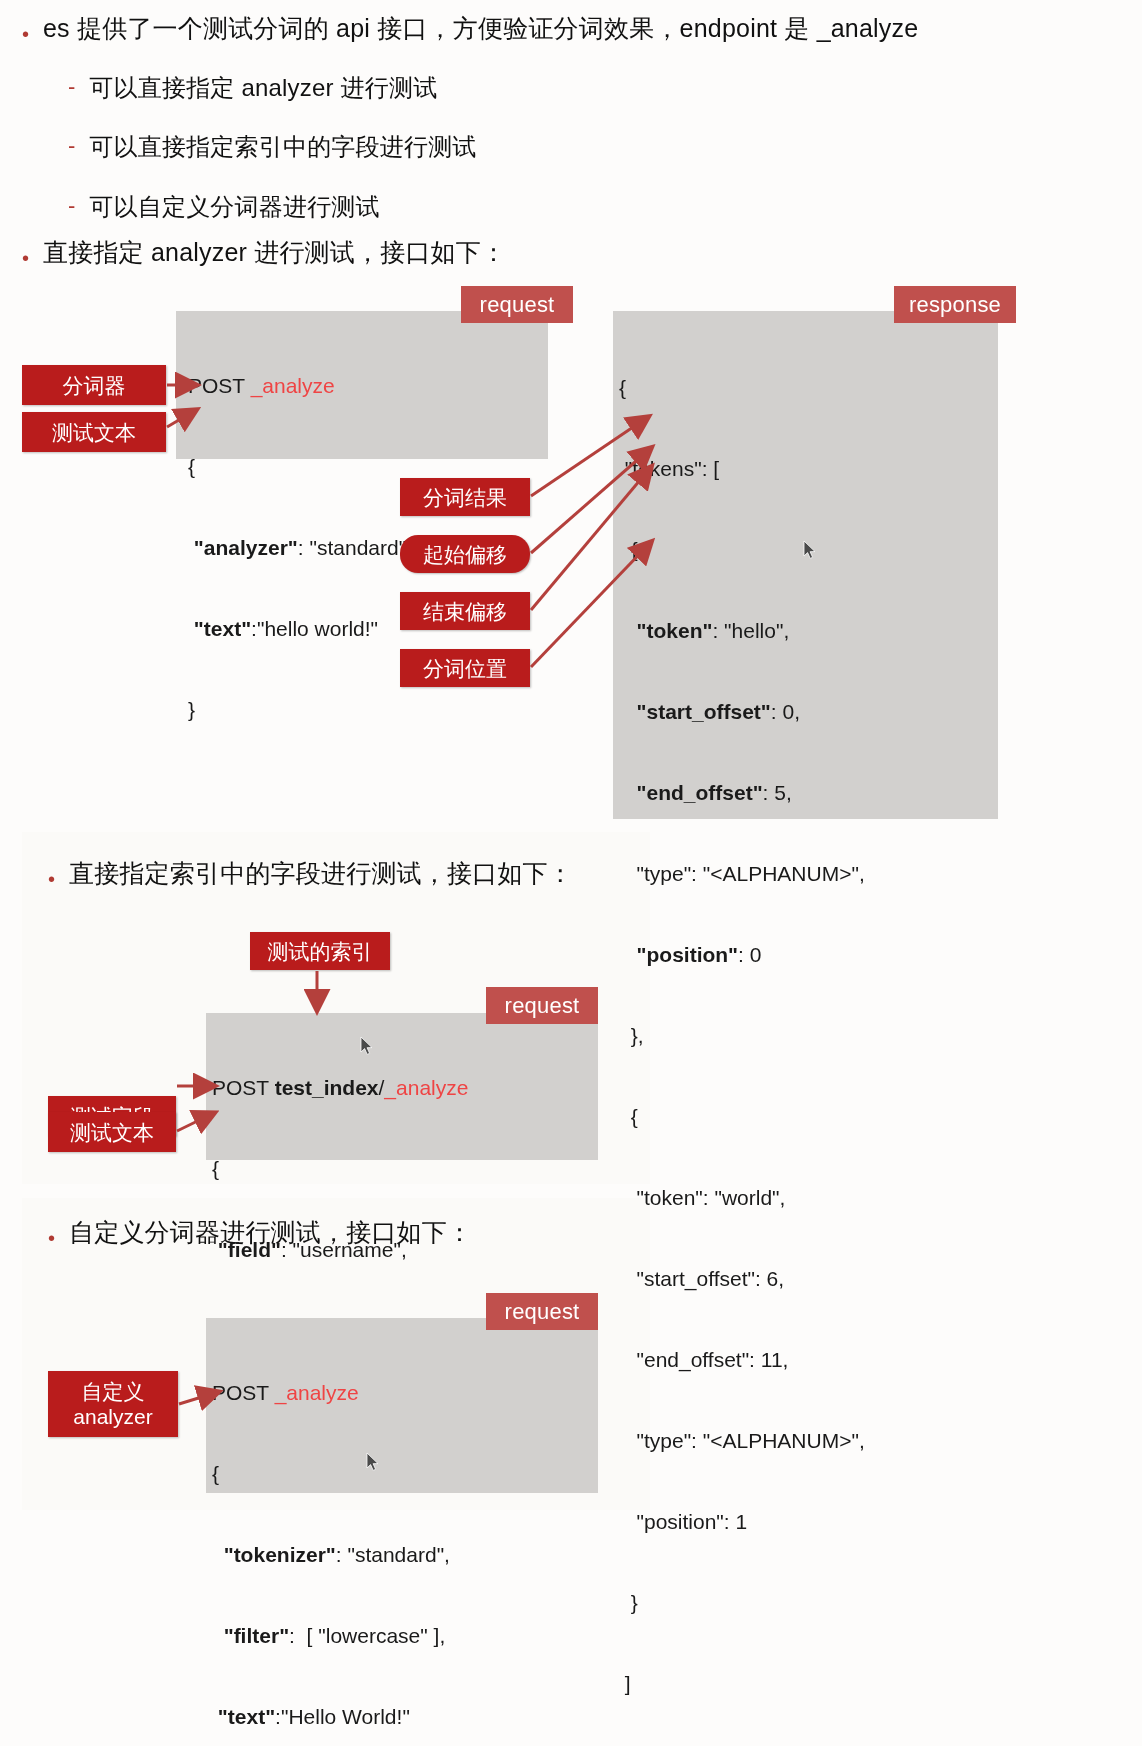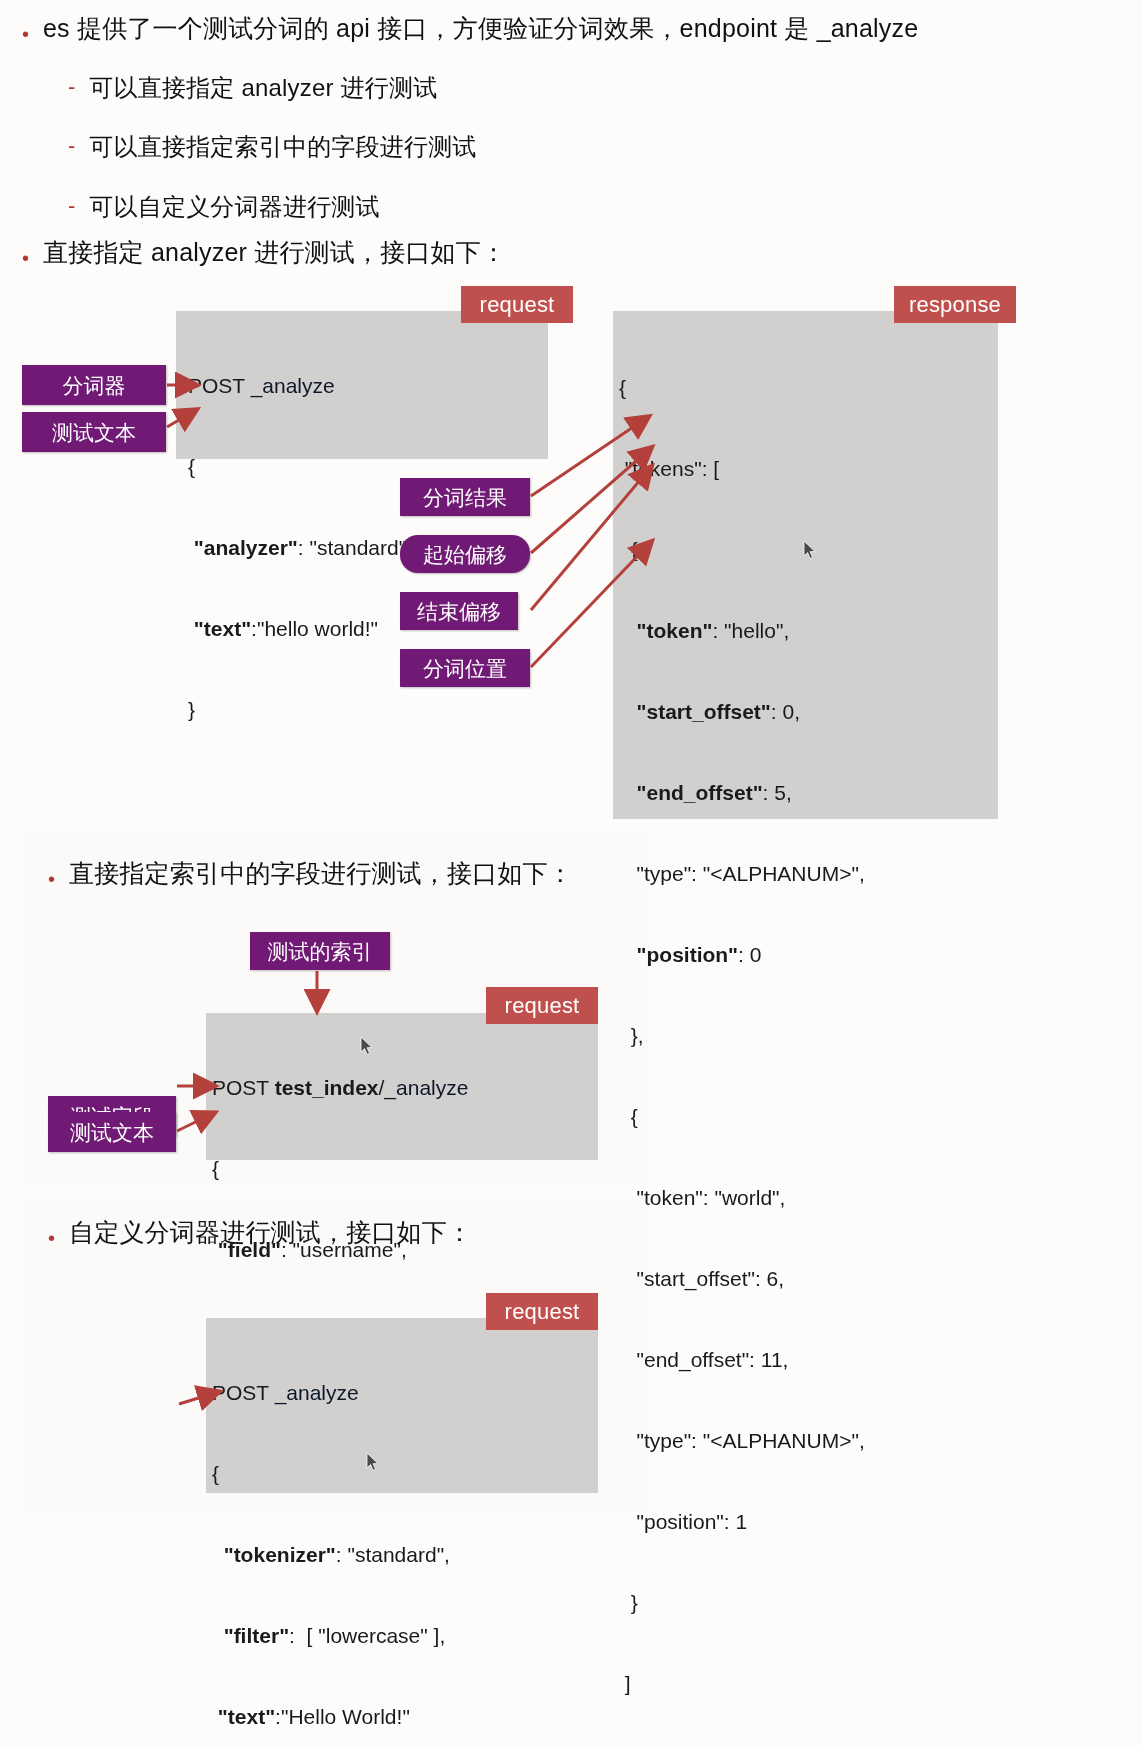--- a/index.html
+++ b/index.html
@@ -51,38 +51,38 @@
   }
   .code {
     position:absolute;
     font-family:"Liberation Sans","DejaVu Sans",sans-serif;
     font-size:21px;
     line-height:27px;
     color:#1a1a1a;
     white-space:pre;
   }
   .code b { font-weight:700; }
-  .accent { color:#0f172a; }
+  .accent { color:#ef4444; }
 
   
   .tag {
     position:absolute;
     background:#c0504d;
     color:#fff;
     font-size:22px;
     display:flex;
     align-items:center;
     justify-content:center;
     letter-spacing:.2px;
   }
 
   
   .label {
     position:absolute;
-    background:#701a75;
+    background:#b91c1c;
     color:#fff;
     font-size:21px;
     display:flex;
     align-items:center;
     justify-content:center;
     text-align:center;
     line-height:25px;
     box-shadow:1px 1px 2px rgba(0,0,0,.25);
   }
 
@@ -189,21 +189,21 @@
   <div class="label" style="left:22px; top:412px; width:144px; height:40px;">
     <span>测试文本</span>
   </div>
 
   <div class="label" style="left:400px; top:478px; width:130px; height:38px;">
     <span>分词结果</span>
   </div>
   <div class="label" style="left:400px; top:535px; width:130px; height:38px;border-radius:18px;">
     <span>起始偏移</span>
   </div>
-  <div class="label" style="left:400px; top:592px; width:118px; height:38px;">
+  <div class="label" style="left:400px; top:592px; width:130px; height:38px;">
     <span>结束偏移</span>
   </div>
   <div class="label" style="left:400px; top:649px; width:130px; height:38px;">
     <span>分词位置</span>
   </div>
 
   <div class="label" style="left:250px; top:932px; width:140px; height:38px;">
     <span>测试的索引</span>
   </div>
 
@@ -242,20 +242,24 @@
 
   <div class="code" style="left:212px; top:1325px;">
     <div><span>POST </span><span class="accent">_analyze</span></div>
     <div><span>{</span></div>
     <div>  <b>"tokenizer"</b><span>: "standard",</span></div>
     <div>  <b>"filter"</b><span>:  [ "lowercase" ],</span></div>
     <div> <b>"text"</b><span>:"Hello World!"</span></div>
     
   </div>
 
+  <div class="label" style="left:48px; top:1371px; width:130px; height:66px; white-space:pre-line;">
+    <span>自定义
+analyzer</span>
+  </div>
 
   <div class="cursor" style="left:366px; top:1452px;">
     <svg width="14" height="20" viewBox="0 0 14 20">
       <path d="M1,1 L1,16 L4.6,12.6 L7.2,18.4 L9.6,17.3 L7.1,11.7 L12,11.6 Z" fill="#4a4a4a" stroke="#ffffff" stroke-width="0.8"></path>
     </svg>
   </div>
 
   <svg class="arrows">
     <defs>
       <marker id="ah" markerWidth="9" markerHeight="9" refX="7" refY="4.5" orient="auto">

